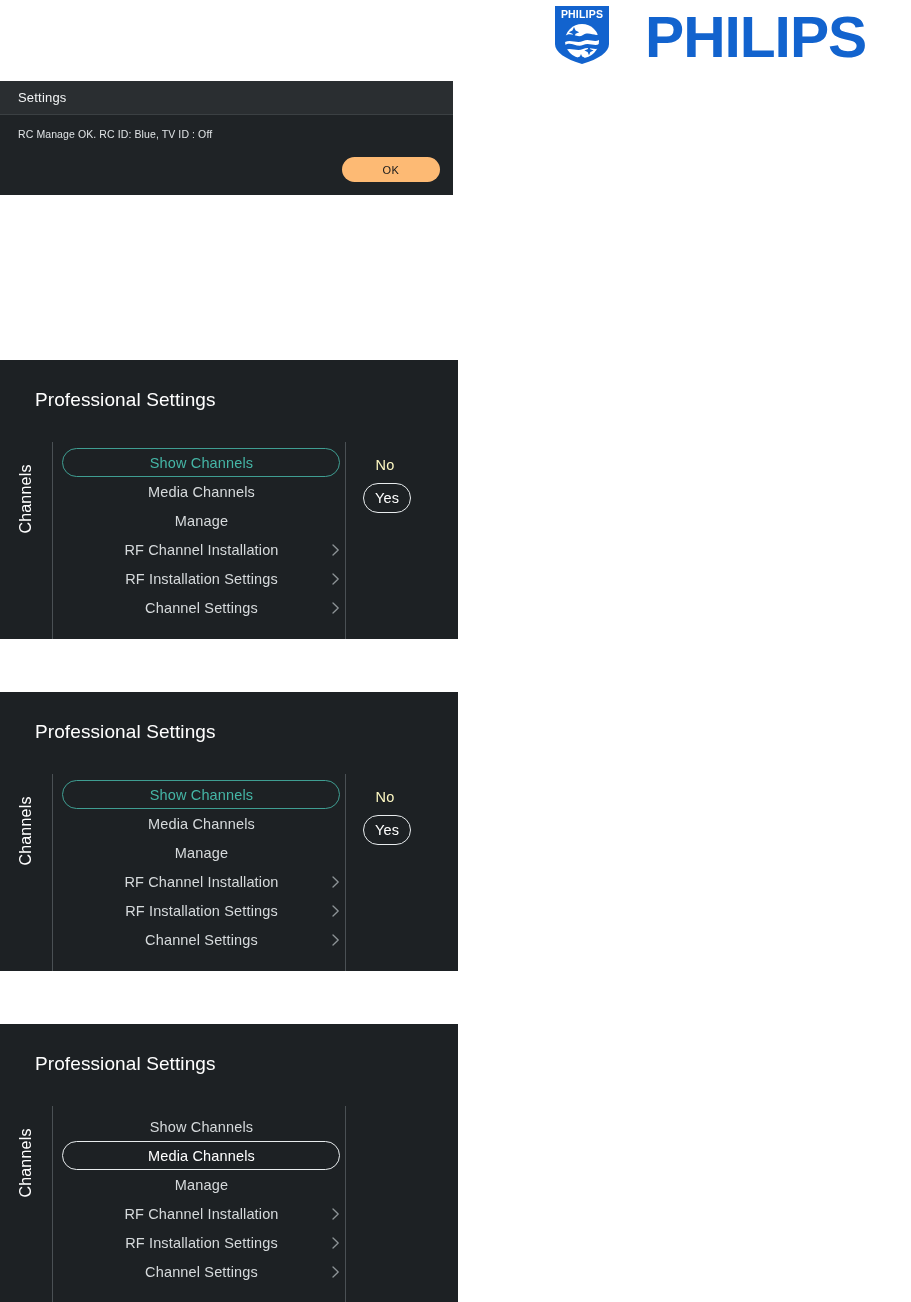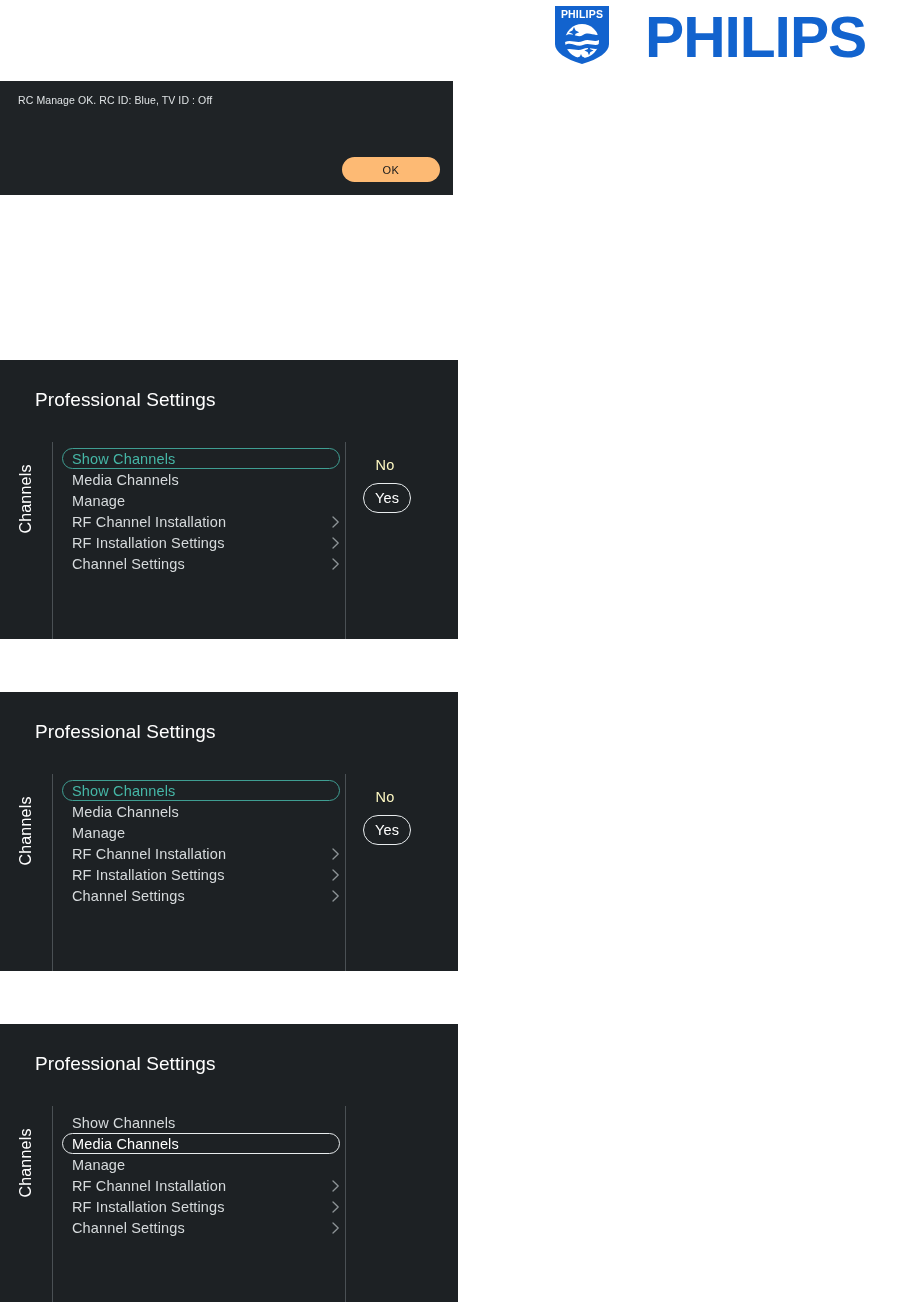--- a/index.html
+++ b/index.html
@@ -164,31 +164,32 @@
   }
 
   .ps-list {
     position: absolute;
     left: 62px;
     top: 0px;
     width: 278px;
   }
   .ps-item {
     position: relative;
-    height: 21px;
+    height: 29px;
     display: flex;
     align-items: center;
     padding: 0 8px 0 9px;
     box-sizing: border-box;
     color: #d6dadc;
     font-size: 14.5px;
     letter-spacing: 0.15px;
     border: 1px solid transparent;
     border-radius: 15px;
     margin-bottom: 0px;
+    text-align: center;
   }
   .ps-item .lbl { flex: 1 1 auto; }
   .ps-item.sel-teal {
     color: #45b6a6;
     border-color: #3f9e92;
   }
   .ps-item.sel-white {
     color: #ffffff;
     border-color: #e8ecee;
   }
@@ -253,20 +254,23 @@
       <path d="M14 41 C20 37 26 44 32 41 C38 38 44 43 48 40 L48 44 C44 47 38 42 32 45 C26 48 20 43 14 46 Z" fill="#1263CE"></path>
       <path d="M23 23 l1.6 3.6 3.6 1.6 -3.6 1.6 -1.6 3.6 -1.6 -3.6 -3.6 -1.6 3.6 -1.6 Z" fill="#1263CE"></path>
       <path d="M38 42 l1.4 3.2 3.2 1.4 -3.2 1.4 -1.4 3.2 -1.4 -3.2 -3.2 -1.4 3.2 -1.4 Z" fill="#1263CE"></path>
       <path d="M30 50 l1.1 2.5 2.5 1.1 -2.5 1.1 -1.1 2.5 -1.1 -2.5 -2.5 -1.1 2.5 -1.1 Z" fill="#1263CE"></path>
     </svg>
   </div>
   <div class="philips-word">PHILIPS</div>
 </div>
 
 <div id="settings-dialog">
+  <div id="settings-header">
+    <span class="title">Settings</span>
+  </div>
   <div id="settings-body">
     <div id="settings-message">RC Manage OK. RC ID: Blue, TV ID : Off</div>
   </div>
   <div id="settings-actions">
     <button id="ok-button">OK</button>
   </div>
 </div>
 
 <div class="ps-panel" id="panel-0" style="top:360px; height:279px;">
     <div class="ps-title">Professional Settings</div>

